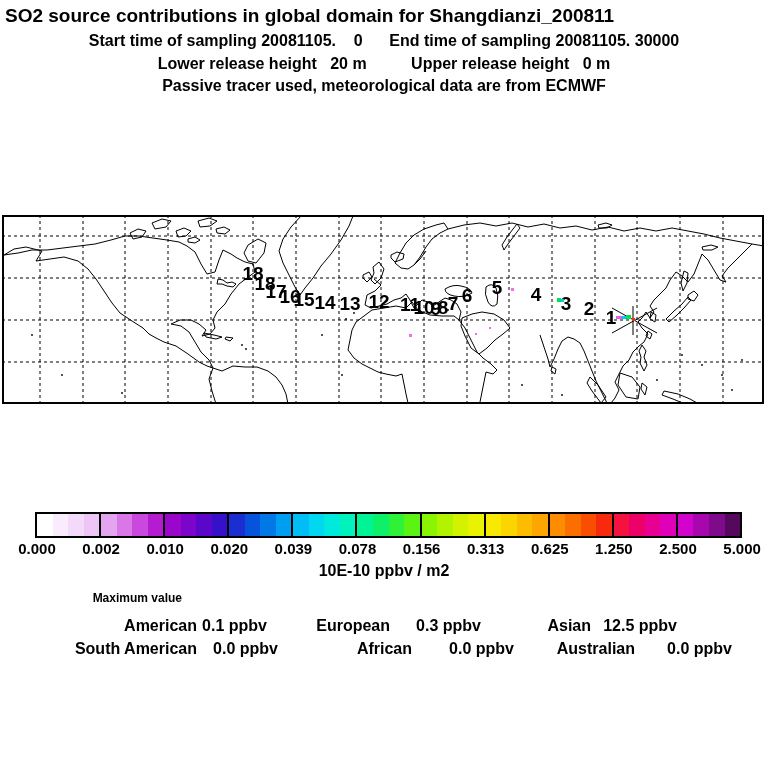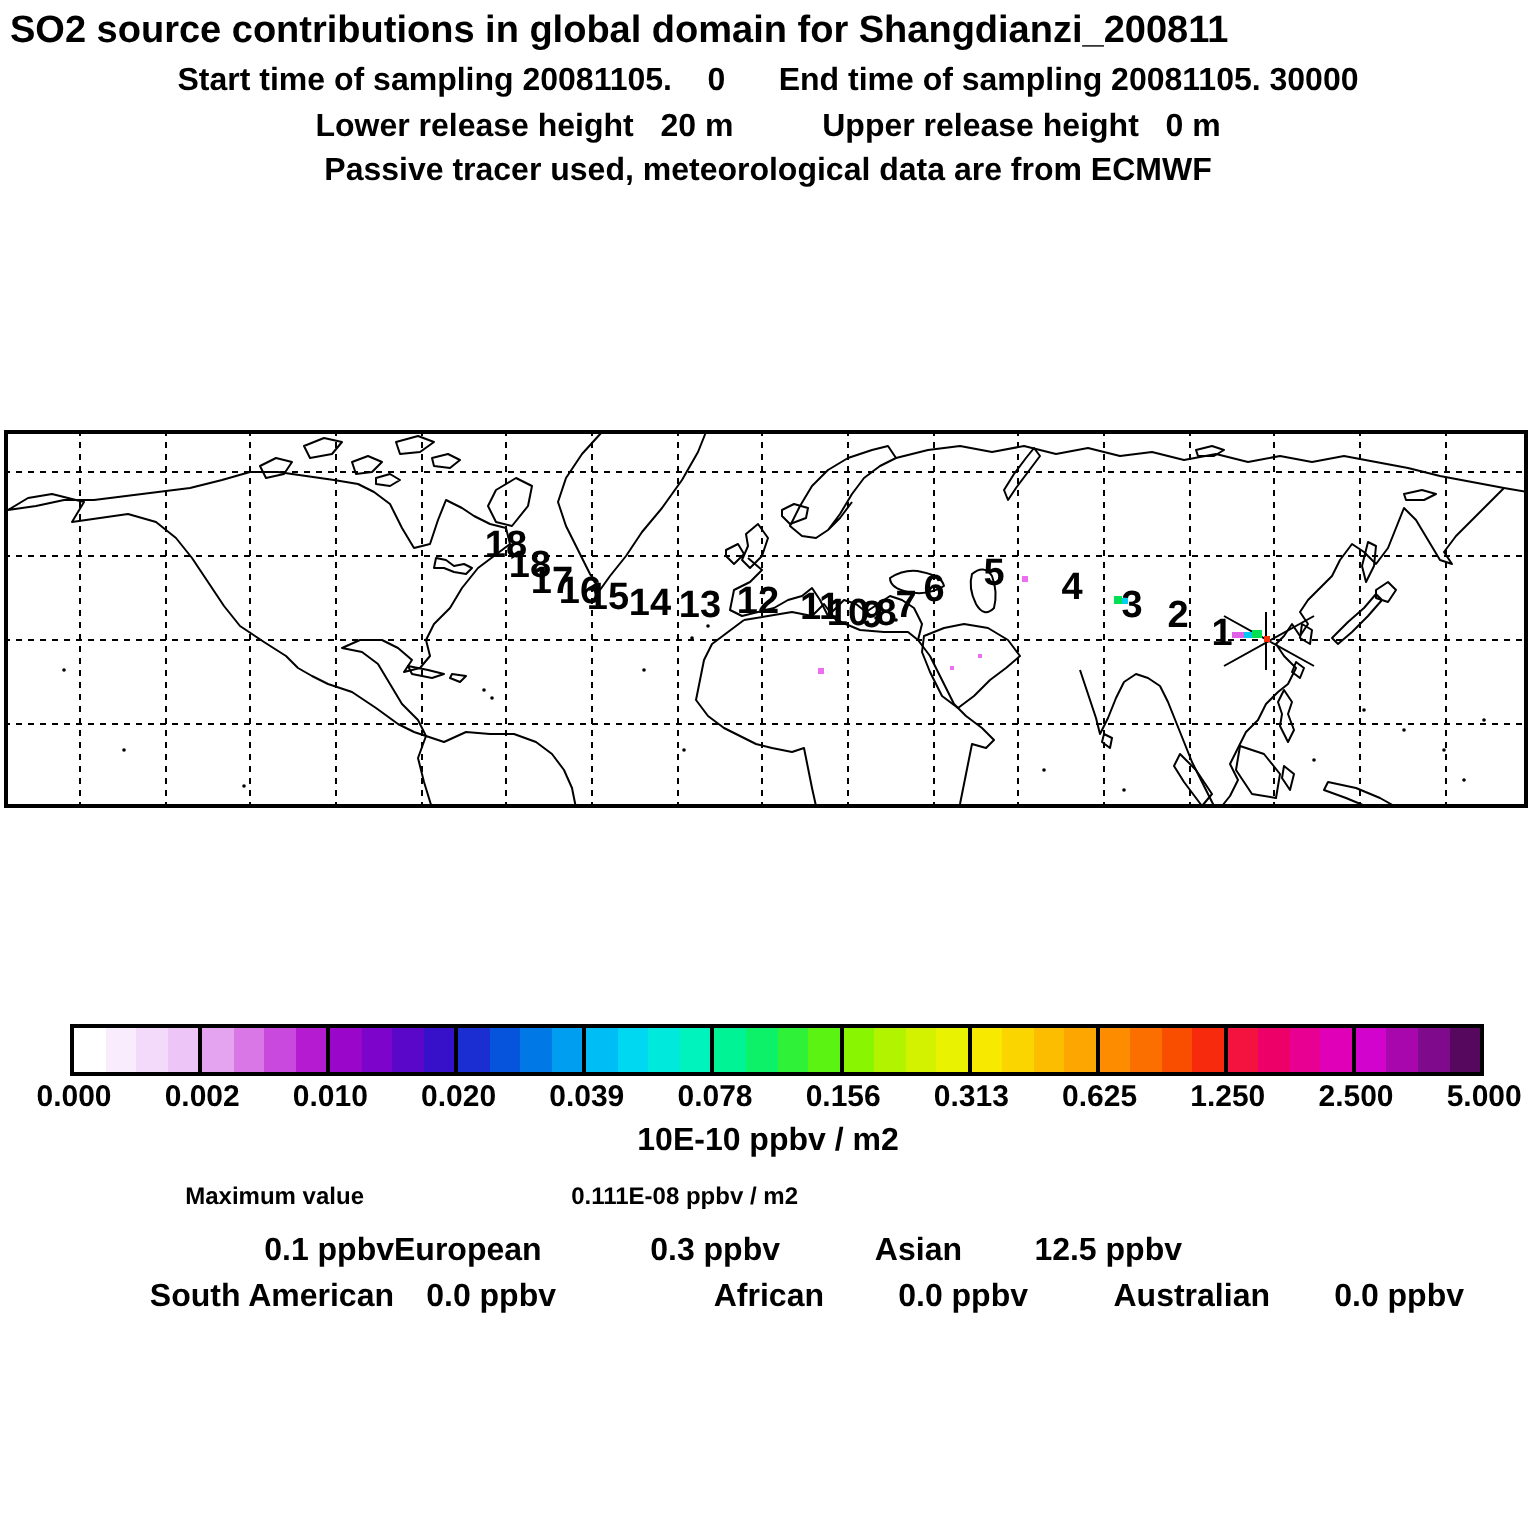--- a/index.html
+++ b/index.html
@@ -220,23 +220,23 @@
     <span class="tick" style="left: 485.7px;">0.313</span>
     <span class="tick" style="left: 549.8px;">0.625</span>
     <span class="tick" style="left: 613.9px;">1.250</span>
     <span class="tick" style="left: 678px;">2.500</span>
     <span class="tick" style="left: 742.1px;">5.000</span>
   </div>
 <div class="abs units">10E-10 ppbv / m2</div>
 
 <div class="maxrow">
   <div>Maximum value</div>
-  <div>0.111E-08 ppbv / m2</div>
 </div>
 <div class="regrow r1">
+  <div>American</div>
   <div>0.1 ppbv</div>
   <div>European</div>
   <div>0.3 ppbv</div>
   <div>Asian</div>
   <div>12.5 ppbv</div>
 </div>
 <div class="regrow r2">
   <div>South American</div>
   <div>0.0 ppbv</div>
   <div>African</div>

